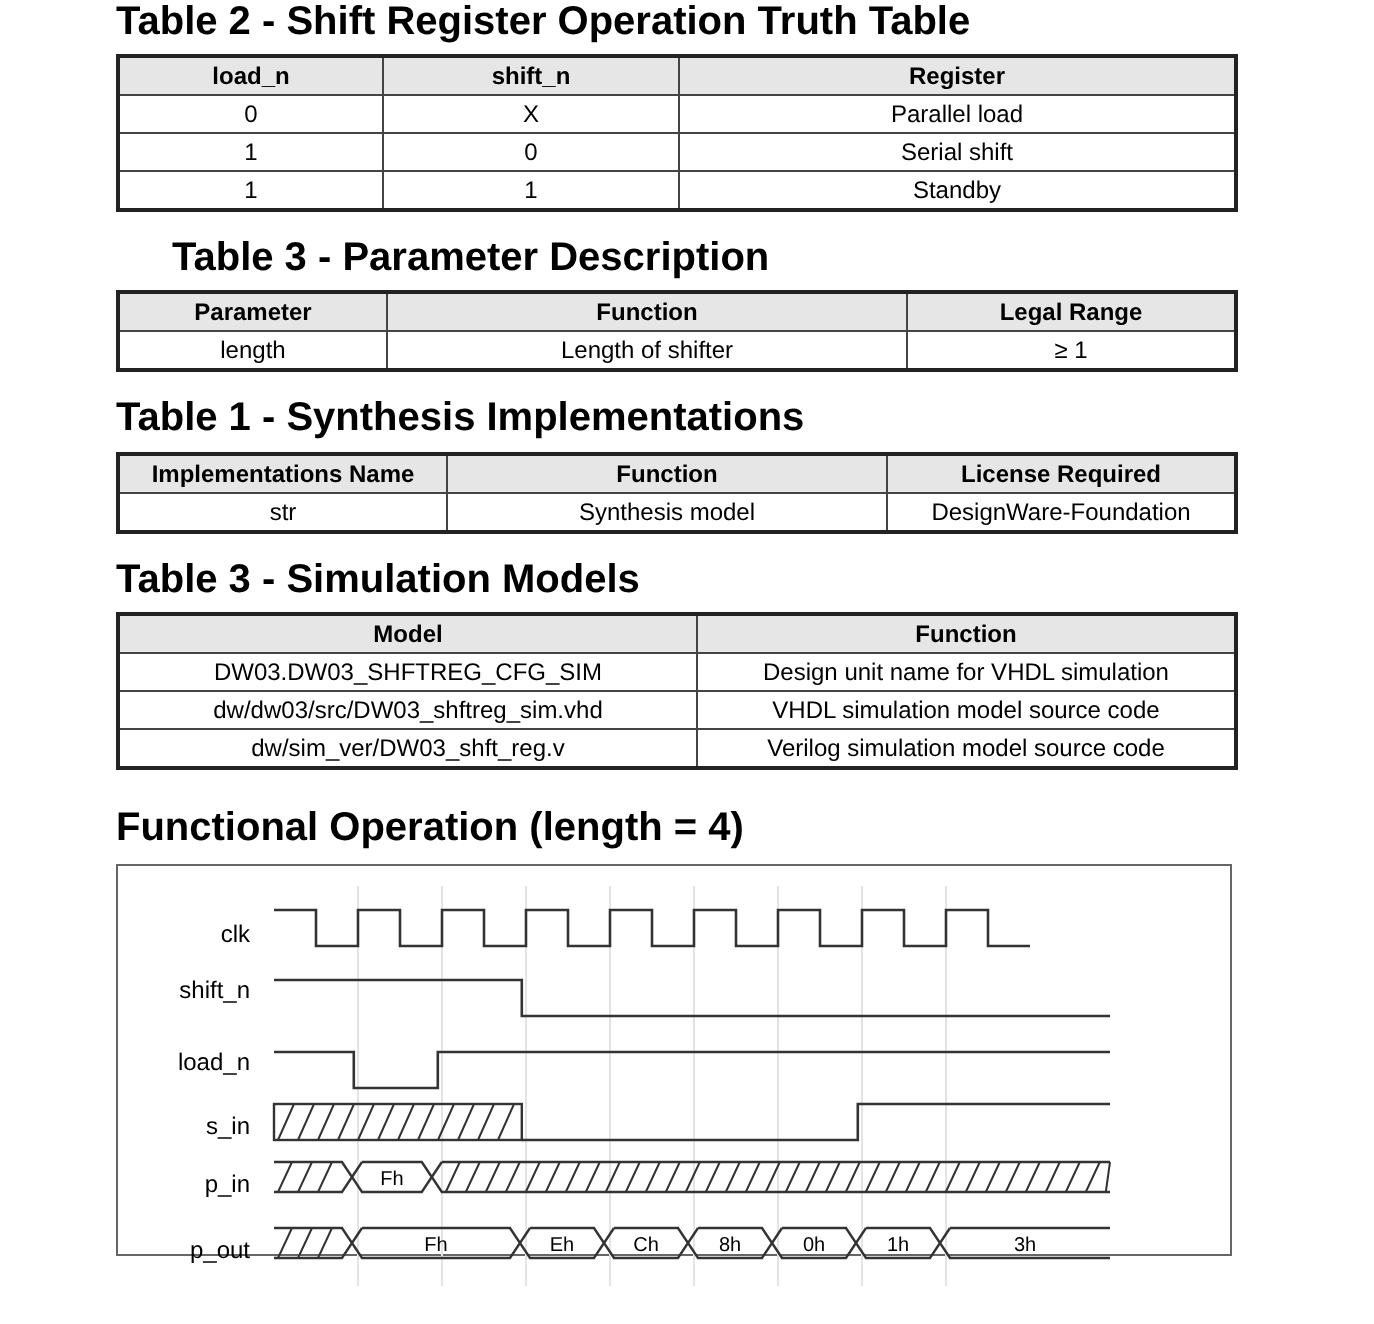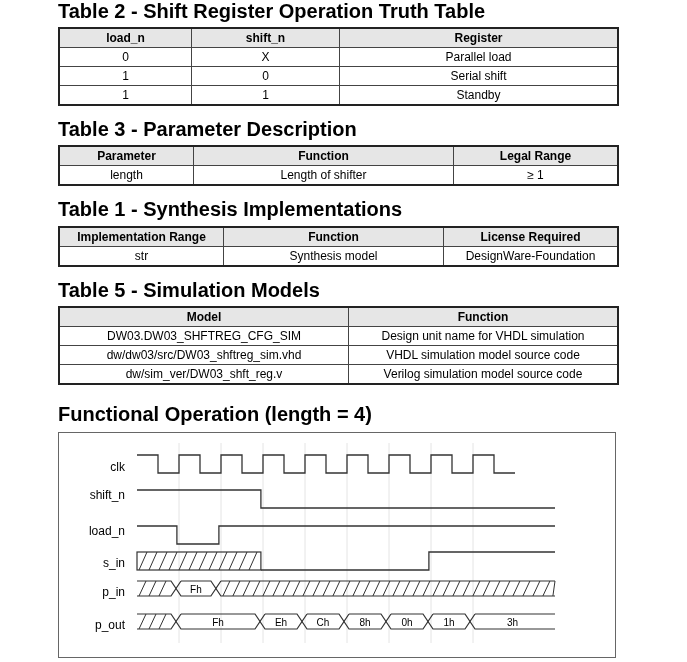--- a/index.html
+++ b/index.html
@@ -2,21 +2,21 @@
 <html><head>
 <meta charset="utf-8">
 <style>
   html, body { margin:0; padding:0; background:#ffffff; }
   body { width:687px; height:662px; position:relative; overflow:hidden;
          font-family:"Liberation Sans", sans-serif; color:#000; }
   .title { position:absolute; left:58px; font-weight:bold; font-size:20px; }
   table.t { position:absolute; left:58px; border-collapse:collapse; border:2px solid #222; font-size:12px; }
   table.t th, table.t td { border:1px solid #444; text-align:center; padding:0; height:18px; line-height:18px; }
   table.t th { background:#e6e6e6; font-weight:bold; }
-  #diagram-box { position:absolute; left:58px; top:432px; width:558px; height:226px; border:1px solid #666; box-sizing:border-box; }
+  #diagram-box { position:absolute; left:58px; top:432px; width:558px; height:196px; border:1px solid #666; box-sizing:border-box; }
   svg text { font-family:"Liberation Sans", sans-serif; }
 </style>
 </head>
 <body>
 
 <div class="title" style="top:0px;">Table 2 - Shift Register Operation Truth Table</div>
 <table class="t" style="top:27px; width:561px;">
   <tbody>
       <tr>
     <th style="width:131px">load_n</th>
@@ -34,53 +34,53 @@
     <td>Serial shift</td>
   </tr>
   <tr>
     <td>1</td>
     <td>1</td>
     <td>Standby</td>
   </tr>
 </tbody>
   </table>
 
-<div class="title" style="top:118px;">Table 3 - Parameter Description</div>
+<div class="title" style="top:118px;margin-left:28px;">Table 3 - Parameter Description</div>
 <table class="t" style="top:145px; width:561px;padding-left:44px;">
   <tbody>
       <tr>
     <th style="width:133px">Parameter</th>
     <th style="width:259px">Function</th>
     <th>Legal Range</th>
   </tr>
   <tr>
     <td>length</td>
     <td>Length of shifter</td>
     <td>≥ 1</td>
   </tr>
 </tbody>
   </table>
 
 <div class="title" style="top:198px;">Table 1 - Synthesis Implementations</div>
 <table class="t" style="top:226px; width:561px;">
   <tbody>
       <tr>
-    <th style="width:163px">Implementation Range</th>
+    <th style="width:163px">Implementations Name</th>
     <th style="width:219px">Function</th>
     <th>License Required</th>
   </tr>
   <tr>
     <td>str</td>
     <td>Synthesis model</td>
     <td>DesignWare-Foundation</td>
   </tr>
 </tbody>
   </table>
 
-<div class="title" style="top:279px;">Table 5 - Simulation Models</div>
+<div class="title" style="top:279px;">Table 3 - Simulation Models</div>
 <table class="t" style="top:306px; width:561px;">
   <tbody>
       <tr>
     <th style="width:288px">Model</th>
     <th>Function</th>
   </tr>
   <tr>
     <td>DW03.DW03_SHFTREG_CFG_SIM</td>
     <td>Design unit name for VHDL simulation</td>
   </tr>

